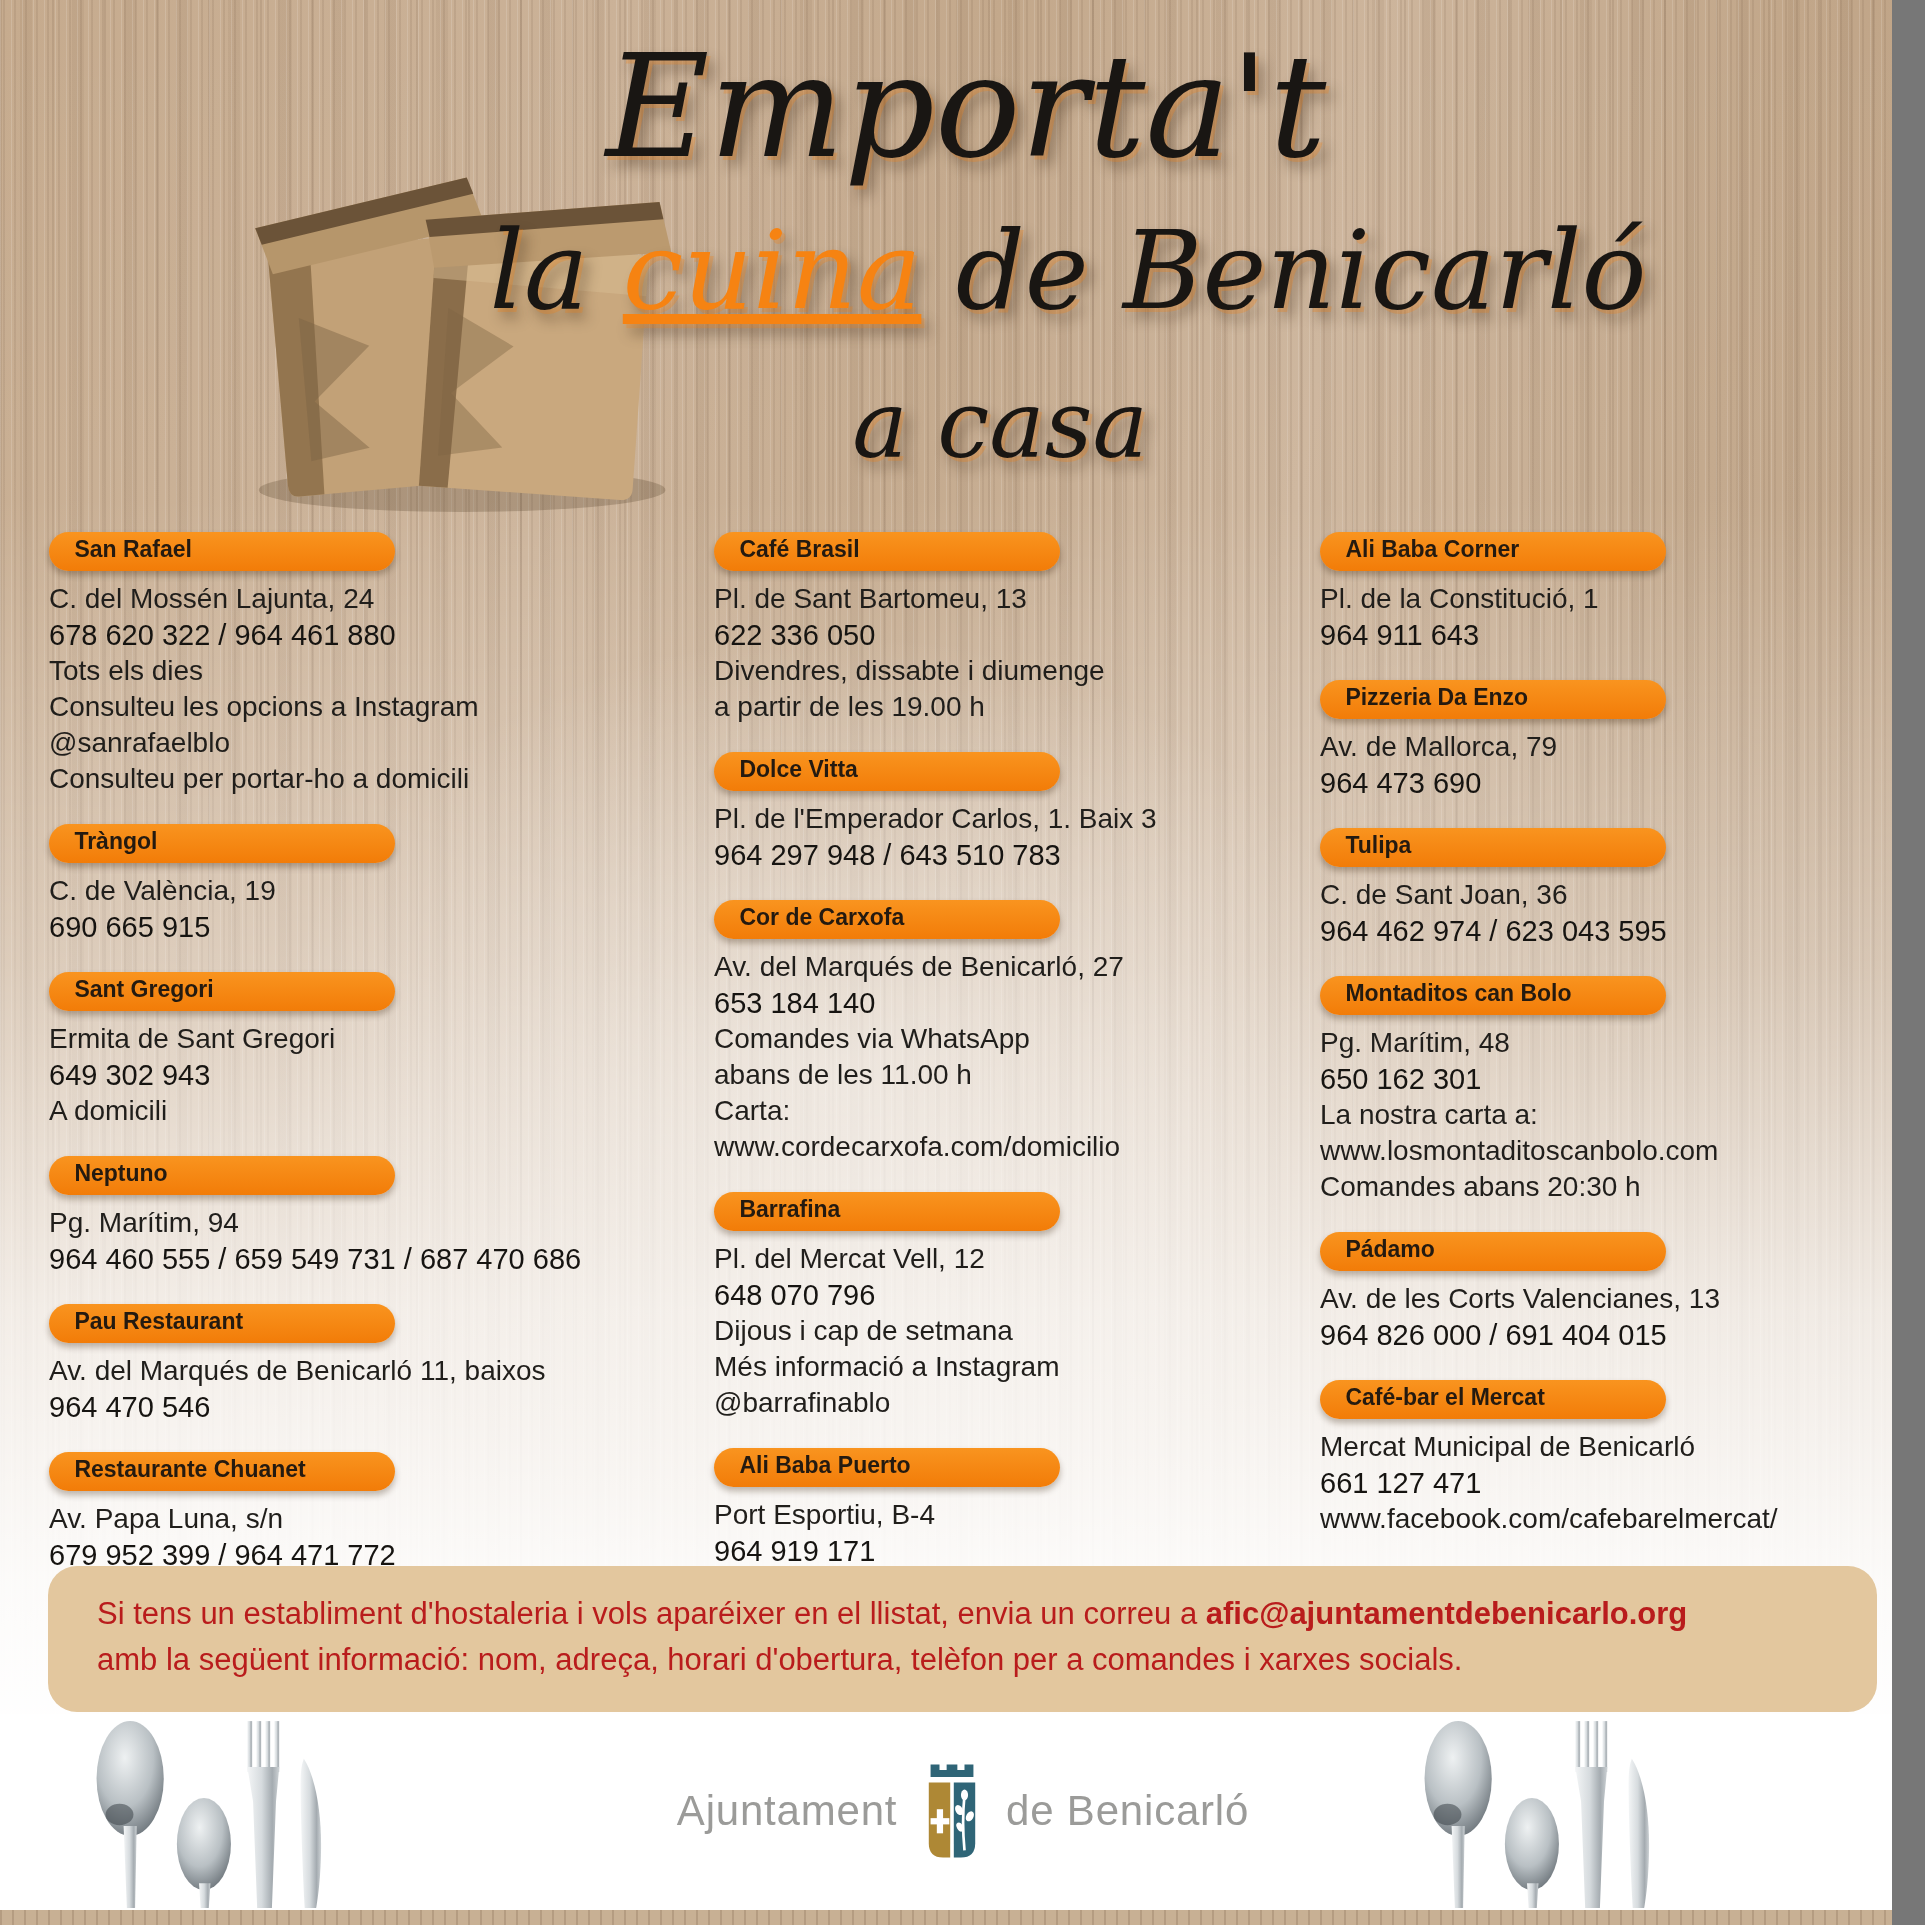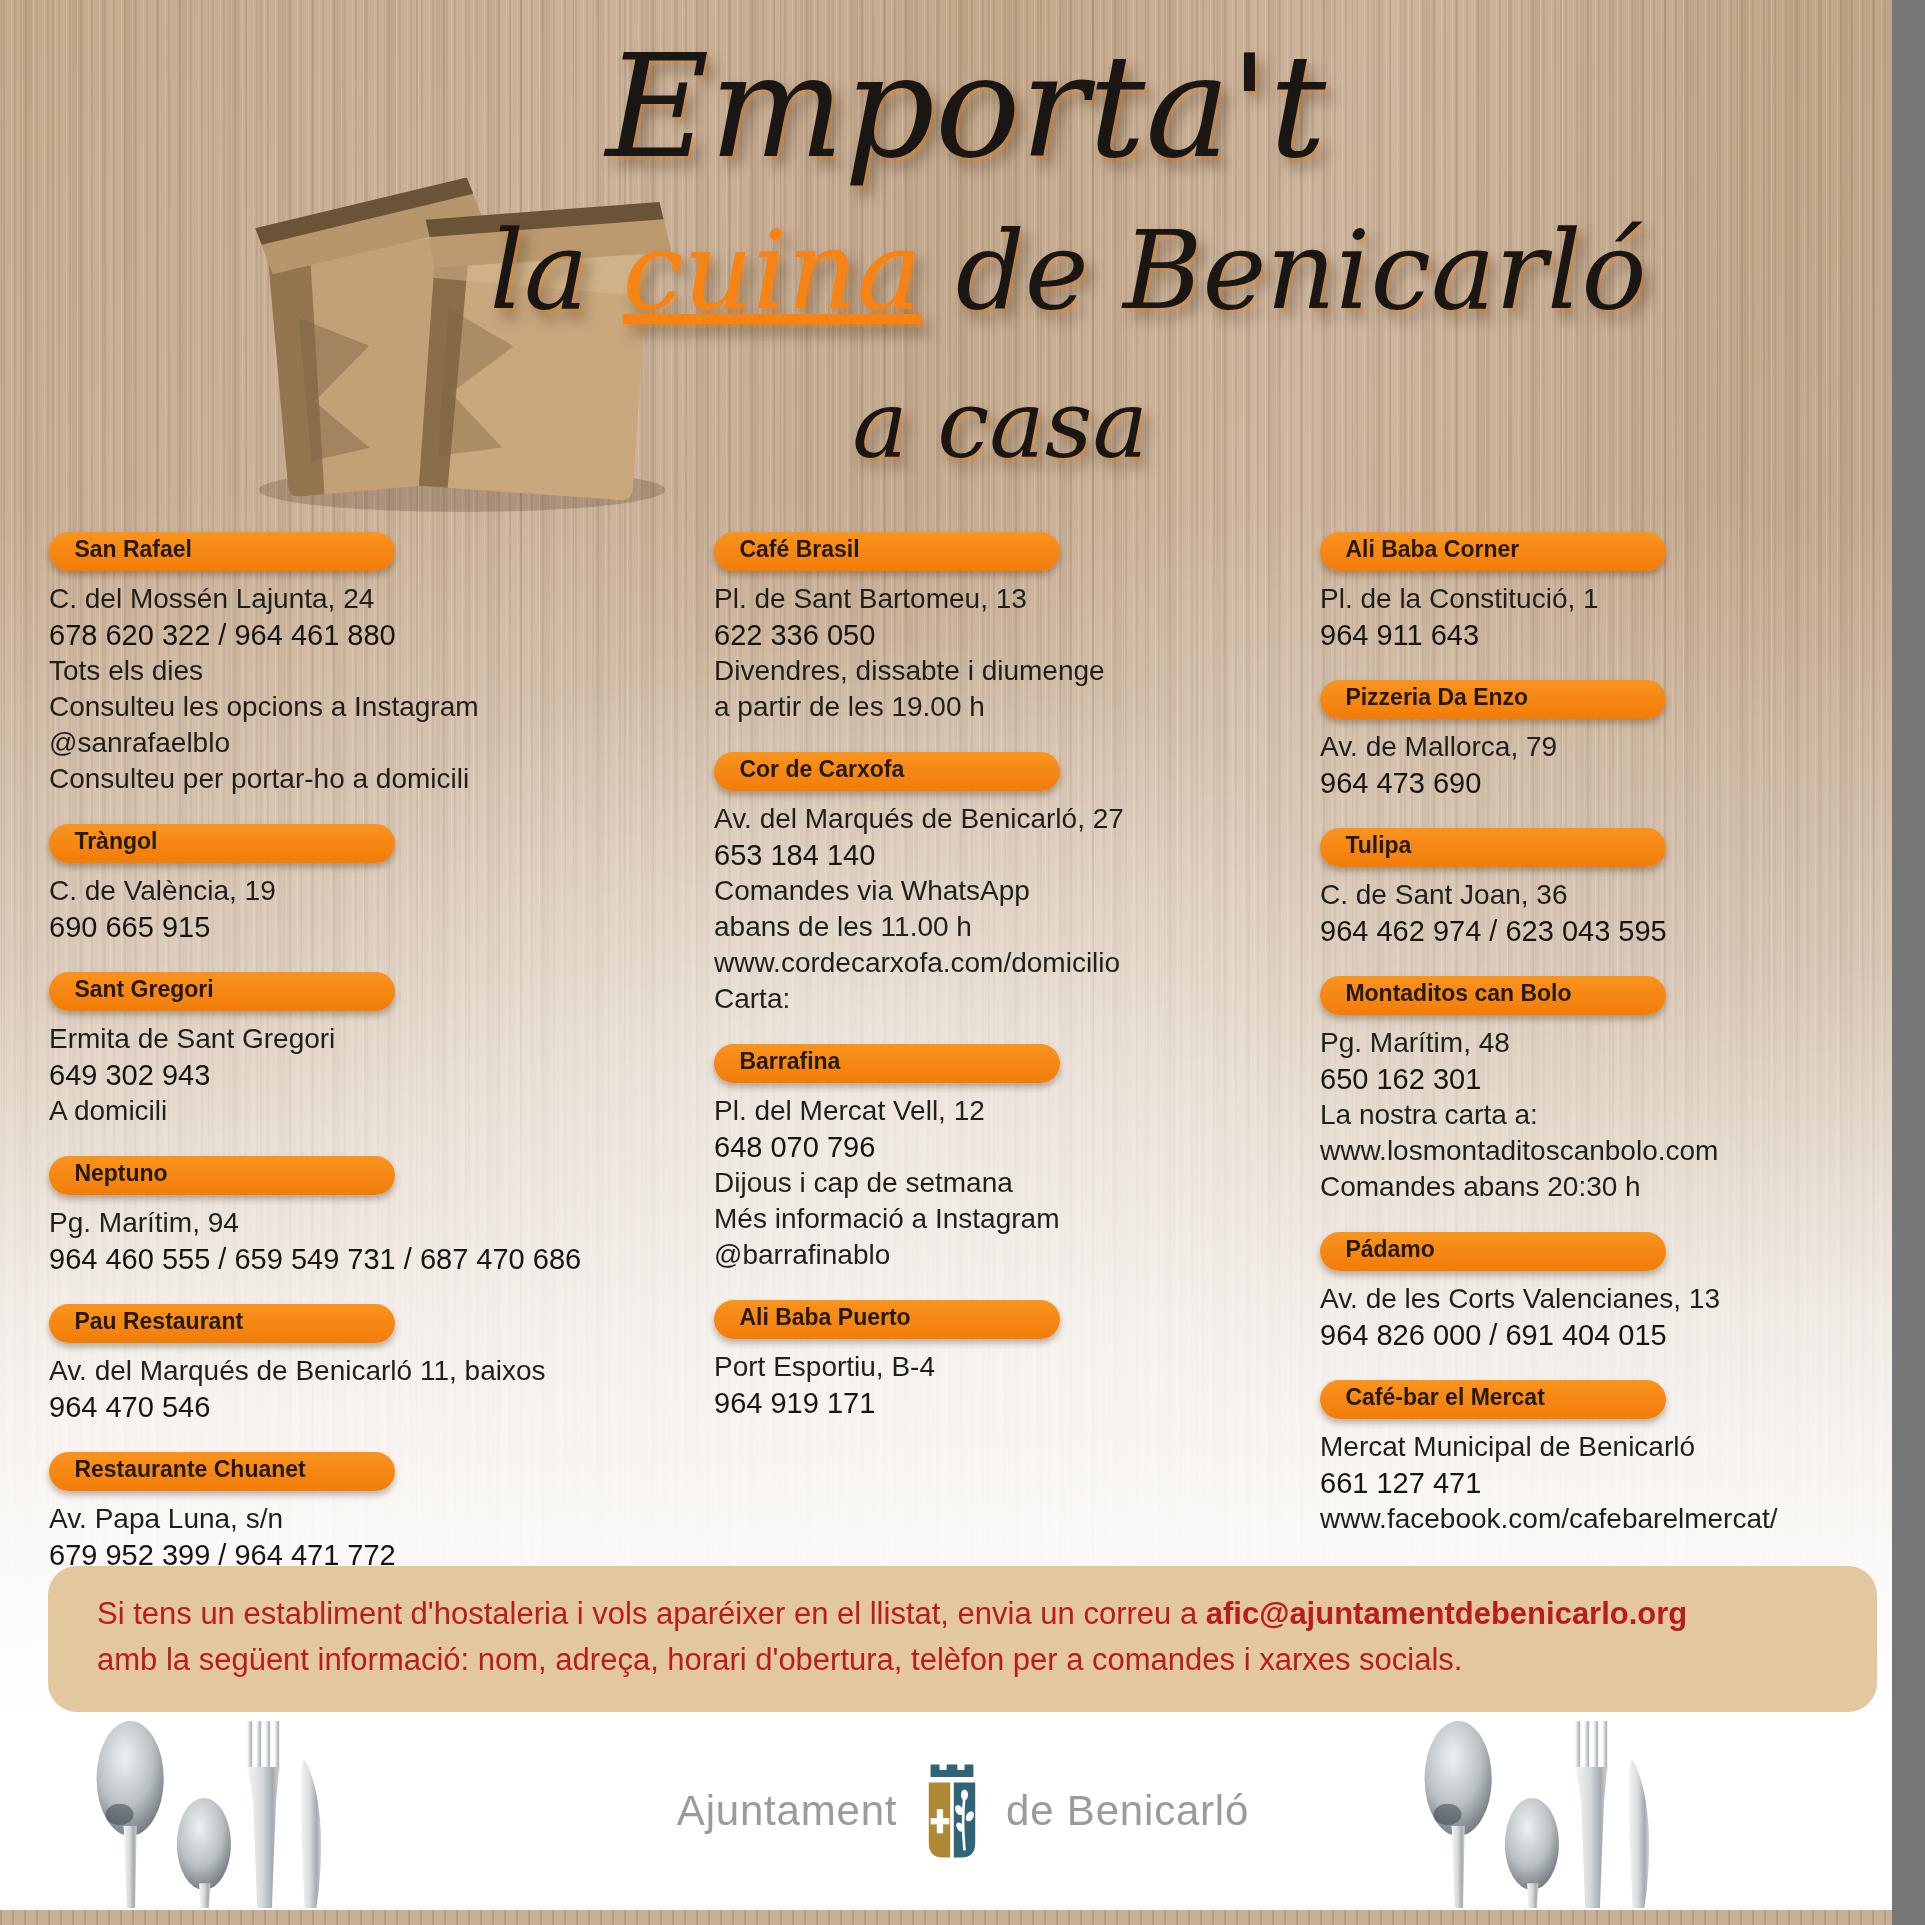--- a/index.html
+++ b/index.html
@@ -116,21 +116,22 @@
   <div class="col col1">
       <div class="entry"><div class="pill">San Rafael</div><div class="line">C. del Mossén Lajunta, 24</div><div class="line bold">678 620 322 / 964 461 880</div><div class="line">Tots els dies</div><div class="line">Consulteu les opcions a Instagram</div><div class="line">@sanrafaelblo</div><div class="line">Consulteu per portar-ho a domicili</div></div>
       <div class="entry"><div class="pill">Tràngol</div><div class="line">C. de València, 19</div><div class="line bold">690 665 915</div></div>
       <div class="entry"><div class="pill">Sant Gregori</div><div class="line">Ermita de Sant Gregori</div><div class="line bold">649 302 943</div><div class="line">A domicili</div></div>
       <div class="entry"><div class="pill">Neptuno</div><div class="line">Pg. Marítim, 94</div><div class="line bold">964 460 555 / 659 549 731 / 687 470 686</div></div>
       <div class="entry"><div class="pill">Pau Restaurant</div><div class="line">Av. del Marqués de Benicarló 11, baixos</div><div class="line bold">964 470 546</div></div>
       <div class="entry"><div class="pill">Restaurante Chuanet</div><div class="line">Av. Papa Luna, s/n</div><div class="line bold">679 952 399 / 964 471 772</div></div>
     </div>
   <div class="col col2">
       <div class="entry"><div class="pill">Café Brasil</div><div class="line">Pl. de Sant Bartomeu, 13</div><div class="line bold">622 336 050</div><div class="line">Divendres, dissabte i diumenge</div><div class="line">a partir de les 19.00 h</div></div>
-      <div class="entry"><div class="pill">Cor de Carxofa</div><div class="line">Av. del Marqués de Benicarló, 27</div><div class="line bold">653 184 140</div><div class="line">Comandes via WhatsApp</div><div class="line">abans de les 11.00 h</div><div class="line">www.cordecarxofa.com/domicilio</div><div class="line">Carta:</div></div>
+      <div class="entry"><div class="pill">Dolce Vitta</div><div class="line">Pl. de l'Emperador Carlos, 1. Baix 3</div><div class="line bold">964 297 948 / 643 510 783</div></div>
+      <div class="entry"><div class="pill">Cor de Carxofa</div><div class="line">Av. del Marqués de Benicarló, 27</div><div class="line bold">653 184 140</div><div class="line">Comandes via WhatsApp</div><div class="line">abans de les 11.00 h</div><div class="line">Carta:</div><div class="line">www.cordecarxofa.com/domicilio</div></div>
       <div class="entry"><div class="pill">Barrafina</div><div class="line">Pl. del Mercat Vell, 12</div><div class="line bold">648 070 796</div><div class="line">Dijous i cap de setmana</div><div class="line">Més informació a Instagram</div><div class="line">@barrafinablo</div></div>
       <div class="entry"><div class="pill">Ali Baba Puerto</div><div class="line">Port Esportiu, B-4</div><div class="line bold">964 919 171</div></div>
     </div>
   <div class="col col3">
       <div class="entry"><div class="pill">Ali Baba Corner</div><div class="line">Pl. de la Constitució, 1</div><div class="line bold">964 911 643</div></div>
       <div class="entry"><div class="pill">Pizzeria Da Enzo</div><div class="line">Av. de Mallorca, 79</div><div class="line bold">964 473 690</div></div>
       <div class="entry"><div class="pill">Tulipa</div><div class="line">C. de Sant Joan, 36</div><div class="line bold">964 462 974 / 623 043 595</div></div>
       <div class="entry"><div class="pill">Montaditos can Bolo</div><div class="line">Pg. Marítim, 48</div><div class="line bold">650 162 301</div><div class="line">La nostra carta a:</div><div class="line">www.losmontaditoscanbolo.com</div><div class="line">Comandes abans 20:30 h</div></div>
       <div class="entry"><div class="pill">Pádamo</div><div class="line">Av. de les Corts Valencianes, 13</div><div class="line bold">964 826 000 / 691 404 015</div></div>
       <div class="entry"><div class="pill">Café-bar el Mercat</div><div class="line">Mercat Municipal de Benicarló</div><div class="line bold">661 127 471</div><div class="line">www.facebook.com/cafebarelmercat/</div></div>

